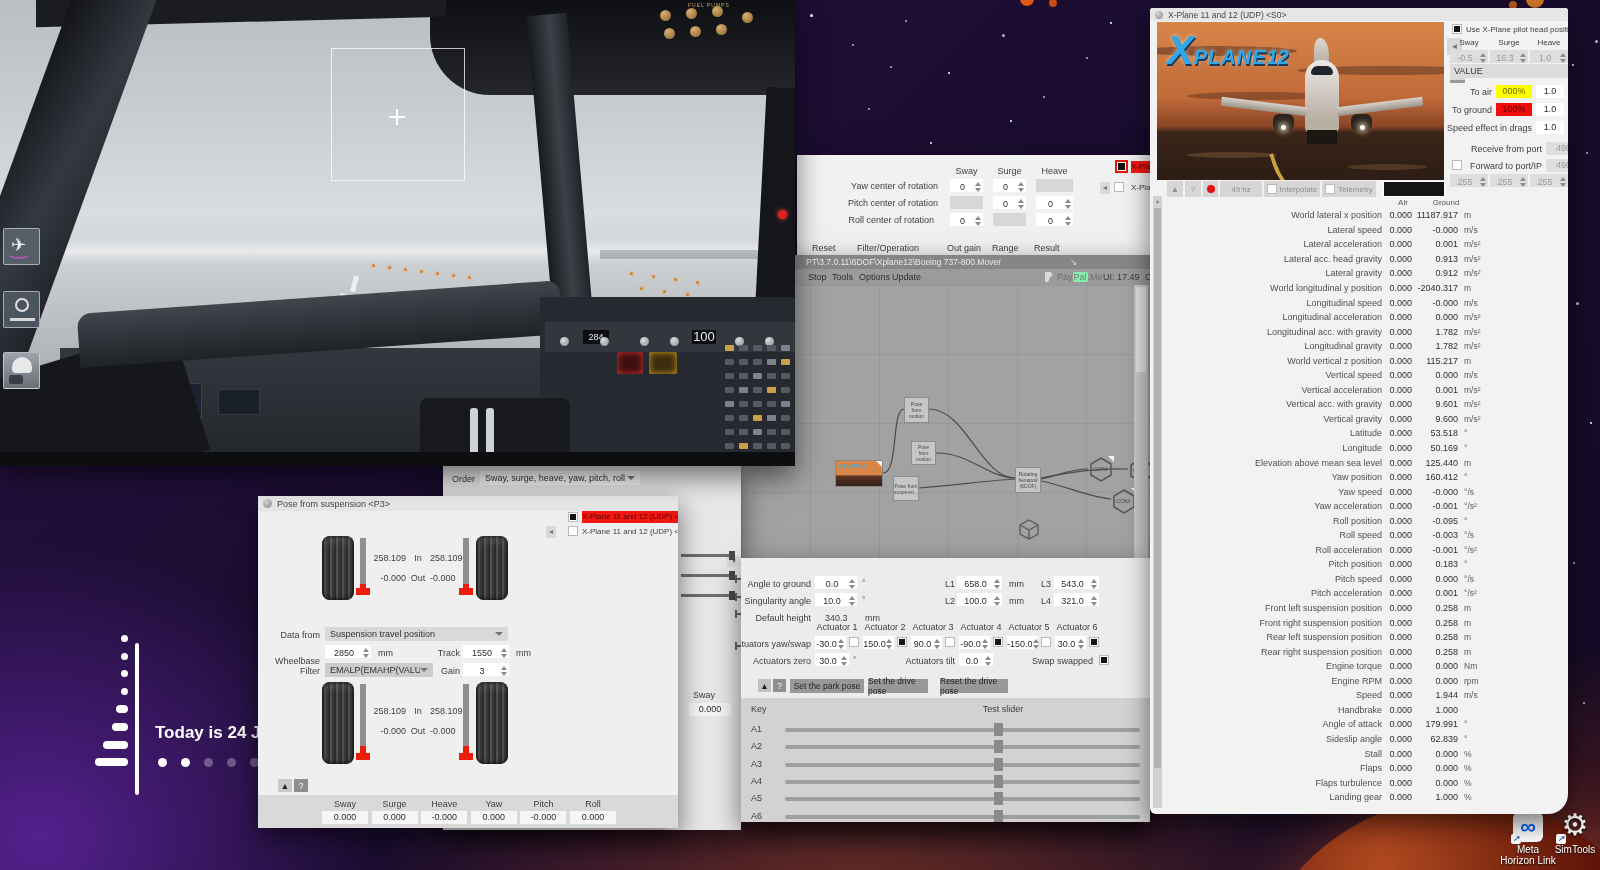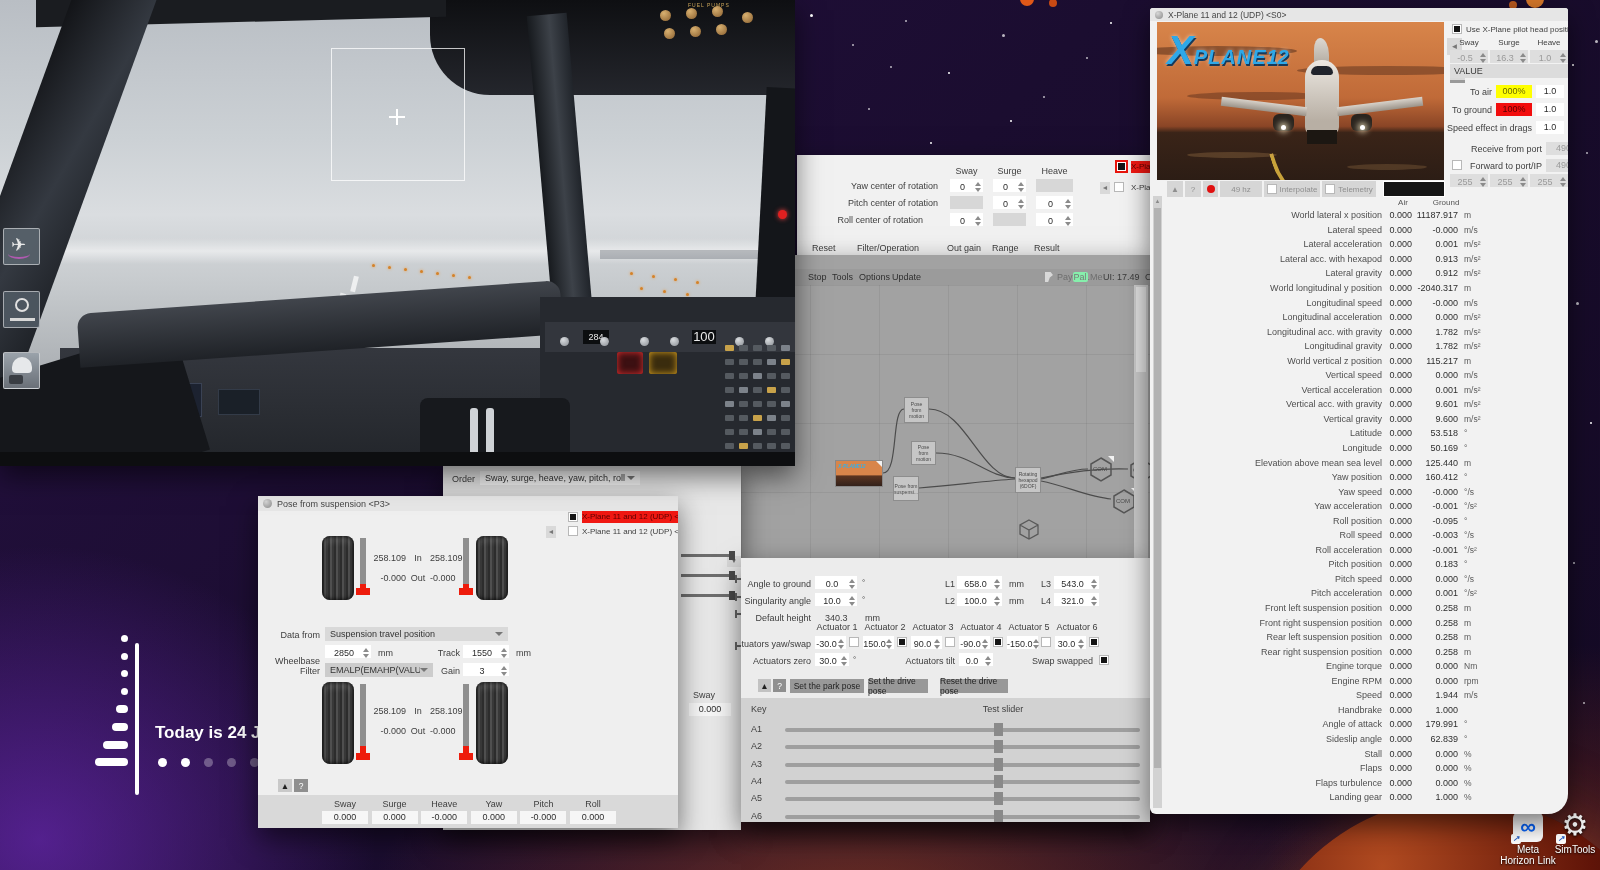--- a/index.html
+++ b/index.html
@@ -139,21 +139,21 @@
             <div class="td"></div>
           </div>
         </div>
         <div class="spin" style="left: 239px; top: 41px; width: 37px;">
           <div class="sv">0</div>
           <div class="sar">
             <div class="tu"></div>
             <div class="td"></div>
           </div>
         </div>
-        <div class="t9 rt" style="position: absolute; left: 0px; top: 60px; width: 126px;">Roll center of rotation</div>
+        <div class="t9 rt" style="position: absolute; left: 0px; top: 60px; width: 137px;">Roll center of rotation</div>
         <div class="spin" style="left: 153px; top: 58px; width: 33px;">
           <div class="sv">0</div>
           <div class="sar">
             <div class="tu"></div>
             <div class="td"></div>
           </div>
         </div>
         <div class="disbox" style="left: 196px; top: 58px; width: 33px;"></div>
         <div class="spin" style="left: 239px; top: 58px; width: 37px;">
           <div class="sv">0</div>
@@ -169,20 +169,24 @@
         <div class="t9" style="position: absolute; left: 237px; top: 88px;">Result</div>
       </div>
     <div class="cb on a" style="left:318px;top:5px;width:13px;height:13px;border:2px solid #e8150d"></div>
     <div class="a" style="left:334px;top:6px;width:40px;height:12px;background:#f01812;color:#5c0000;font-size:8px;line-height:12px;overflow:hidden">X-Plan</div>
     <div class="a" style="left:303px;top:27px;width:10px;height:12px;background:#d9d9d9;color:#777;font-size:7px;line-height:12px;text-align:center">◄</div>
     <div class="cb a" style="left:317px;top:27px"></div>
     <div class="a t8" style="left:334px;top:28px;width:30px;overflow:hidden;white-space:nowrap">X-Plan</div>
   </div>
 
   <div class="win" style="left:741px;top:255px;width:409px;height:567px;background:#a2a2a2;z-index:3">
+    <div class="a" style="left:0;top:0;right:0;height:14px;background:#868686;color:#e9e9e9;font-size:8.5px;line-height:14px">
+      <span class="a" style="left:65px;top:0;white-space:nowrap">PT\3.7.0.11\6DOF\Xplane12\Boeing 737-800.Mover</span>
+      <span class="a" style="right:73px;top:0;color:#e0e0e0">↘</span>
+    </div>
     <div class="a" style="left:0;top:14px;right:0;height:16px;background:#9b9b9b;font-size:9px;color:#2f2f2f;line-height:16px">
       <span class="a" style="left:67px">Stop</span>
       <span class="a" style="left:91px">Tools</span>
       <span class="a" style="left:118px">Options</span>
       <span class="a" style="left:151px">Update</span>
       <span class="a" style="left:304px;top:3px;width:8px;height:10px;background:#d8d8d8;clip-path:polygon(0 0,70% 0,100% 30%,60% 55%,40% 100%,0 100%)"></span>
       <span class="a" style="left:316px;color:#6e6e6e"><i style="font-style:normal">Pay</i><i style="font-style:normal;background:#86efac;color:#7a7a7a;border-radius:2px;padding:0 1px">Pal</i><i style="font-style:normal">.Me</i></span>
       <span class="a" style="left:362px;color:#3a3a3a">UI: 17.49 ms</span>
       <span class="a" style="left:404px;color:#3a3a3a">CA</span>
     </div>
@@ -727,21 +731,21 @@
           <div class="tg">-0.000</div>
           <div class="tun">m/s</div>
         </div>
         <div class="trow">
           <div class="tl">Lateral acceleration</div>
           <div class="ta">0.000</div>
           <div class="tg">0.001</div>
           <div class="tun">m/s²</div>
         </div>
         <div class="trow">
-          <div class="tl">Lateral acc. with hexapod</div>
+          <div class="tl">Lateral acc. head gravity</div>
           <div class="ta">0.000</div>
           <div class="tg">0.913</div>
           <div class="tun">m/s²</div>
         </div>
         <div class="trow">
           <div class="tl">Lateral gravity</div>
           <div class="ta">0.000</div>
           <div class="tg">0.912</div>
           <div class="tun">m/s²</div>
         </div>

